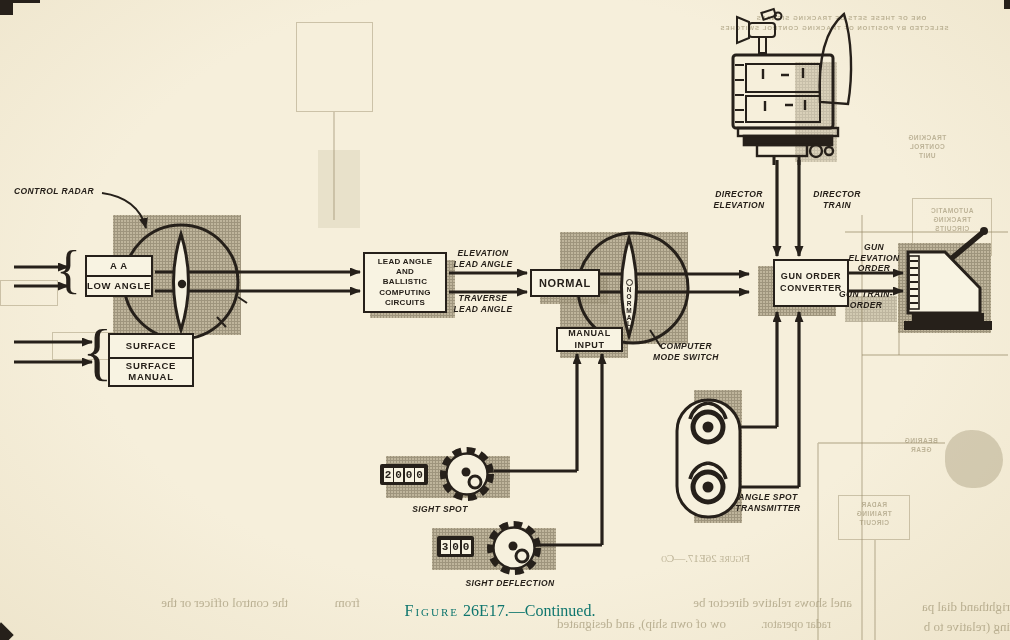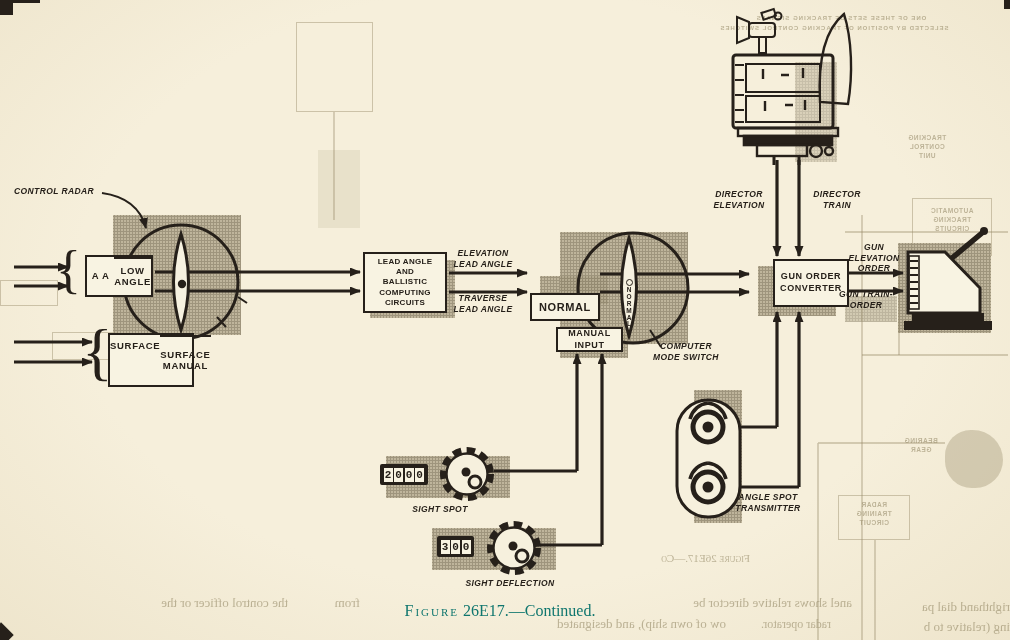--- a/index.html
+++ b/index.html
@@ -9,21 +9,21 @@
   #paper{position:absolute;inset:0;
        background:radial-gradient(ellipse at 50% 45%, #f6efdb 60%, #eee5cc 100%);}
   .abs{position:absolute;}
   .lbl{position:absolute;font-style:italic;font-weight:bold;font-size:8.5px;
        line-height:1.25;letter-spacing:.4px;text-align:center;white-space:pre-line;}
   .box{position:absolute;background:#f8f3e2;border:2.5px solid #26201a;
        display:flex;align-items:center;justify-content:center;
        font-weight:bold;font-size:9.5px;letter-spacing:.6px;text-align:center;
        white-space:pre-line;line-height:1.3;box-sizing:border-box;}
   .selbox{position:absolute;background:#f8f3e2;border:2.5px solid #26201a;
-       display:flex;flex-direction:row;box-sizing:border-box;}
+       display:flex;flex-direction:column;box-sizing:border-box;}
   .selrow{flex:1;display:flex;align-items:center;justify-content:center;
        font-weight:bold;font-size:9.5px;letter-spacing:.7px;text-align:center;
        white-space:pre-line;line-height:1.15;}
   .selrow + .selrow{border-top:2.5px solid #26201a;}
   .tone{position:absolute;background-color:#b6ac92;
        background-image:radial-gradient(rgba(80,70,50,.38) 1px, transparent 1.3px);
        background-size:3px 3px;opacity:.85;}
   .brace{position:absolute;font-family:"Liberation Serif",serif;font-weight:normal;
        color:#26201a;line-height:.9;}
   .counter{position:absolute;display:flex;background:#26201a;border:2px solid #26201a;
@@ -233,21 +233,21 @@
 AND
 BALLISTIC
 COMPUTING
 CIRCUITS</div>
 
 <div class="lbl" style="left:447px;top:248px;width:72px;">ELEVATION
 LEAD ANGLE</div>
 <div class="lbl" style="left:447px;top:293px;width:72px;">TRAVERSE
 LEAD ANGLE</div>
 
-<div class="box" style="left:530px;top:269px;width:70px;height:28px;font-size:11px;margin-top:24px;">NORMAL</div>
+<div class="box" style="left:530px;top:269px;width:70px;height:28px;font-size:11px;">NORMAL</div>
 <div class="box" style="left:556px;top:327px;width:67px;height:25px;font-size:9px;">MANUAL
 INPUT</div>
 
 <div class="knobtxt" style="left:622px;top:279px;width:14px;">
   <span class="dot"></span>
   <span>N</span>
   <span>O</span>
   <span>R</span>
   <span>M</span>
   <span>A</span>

